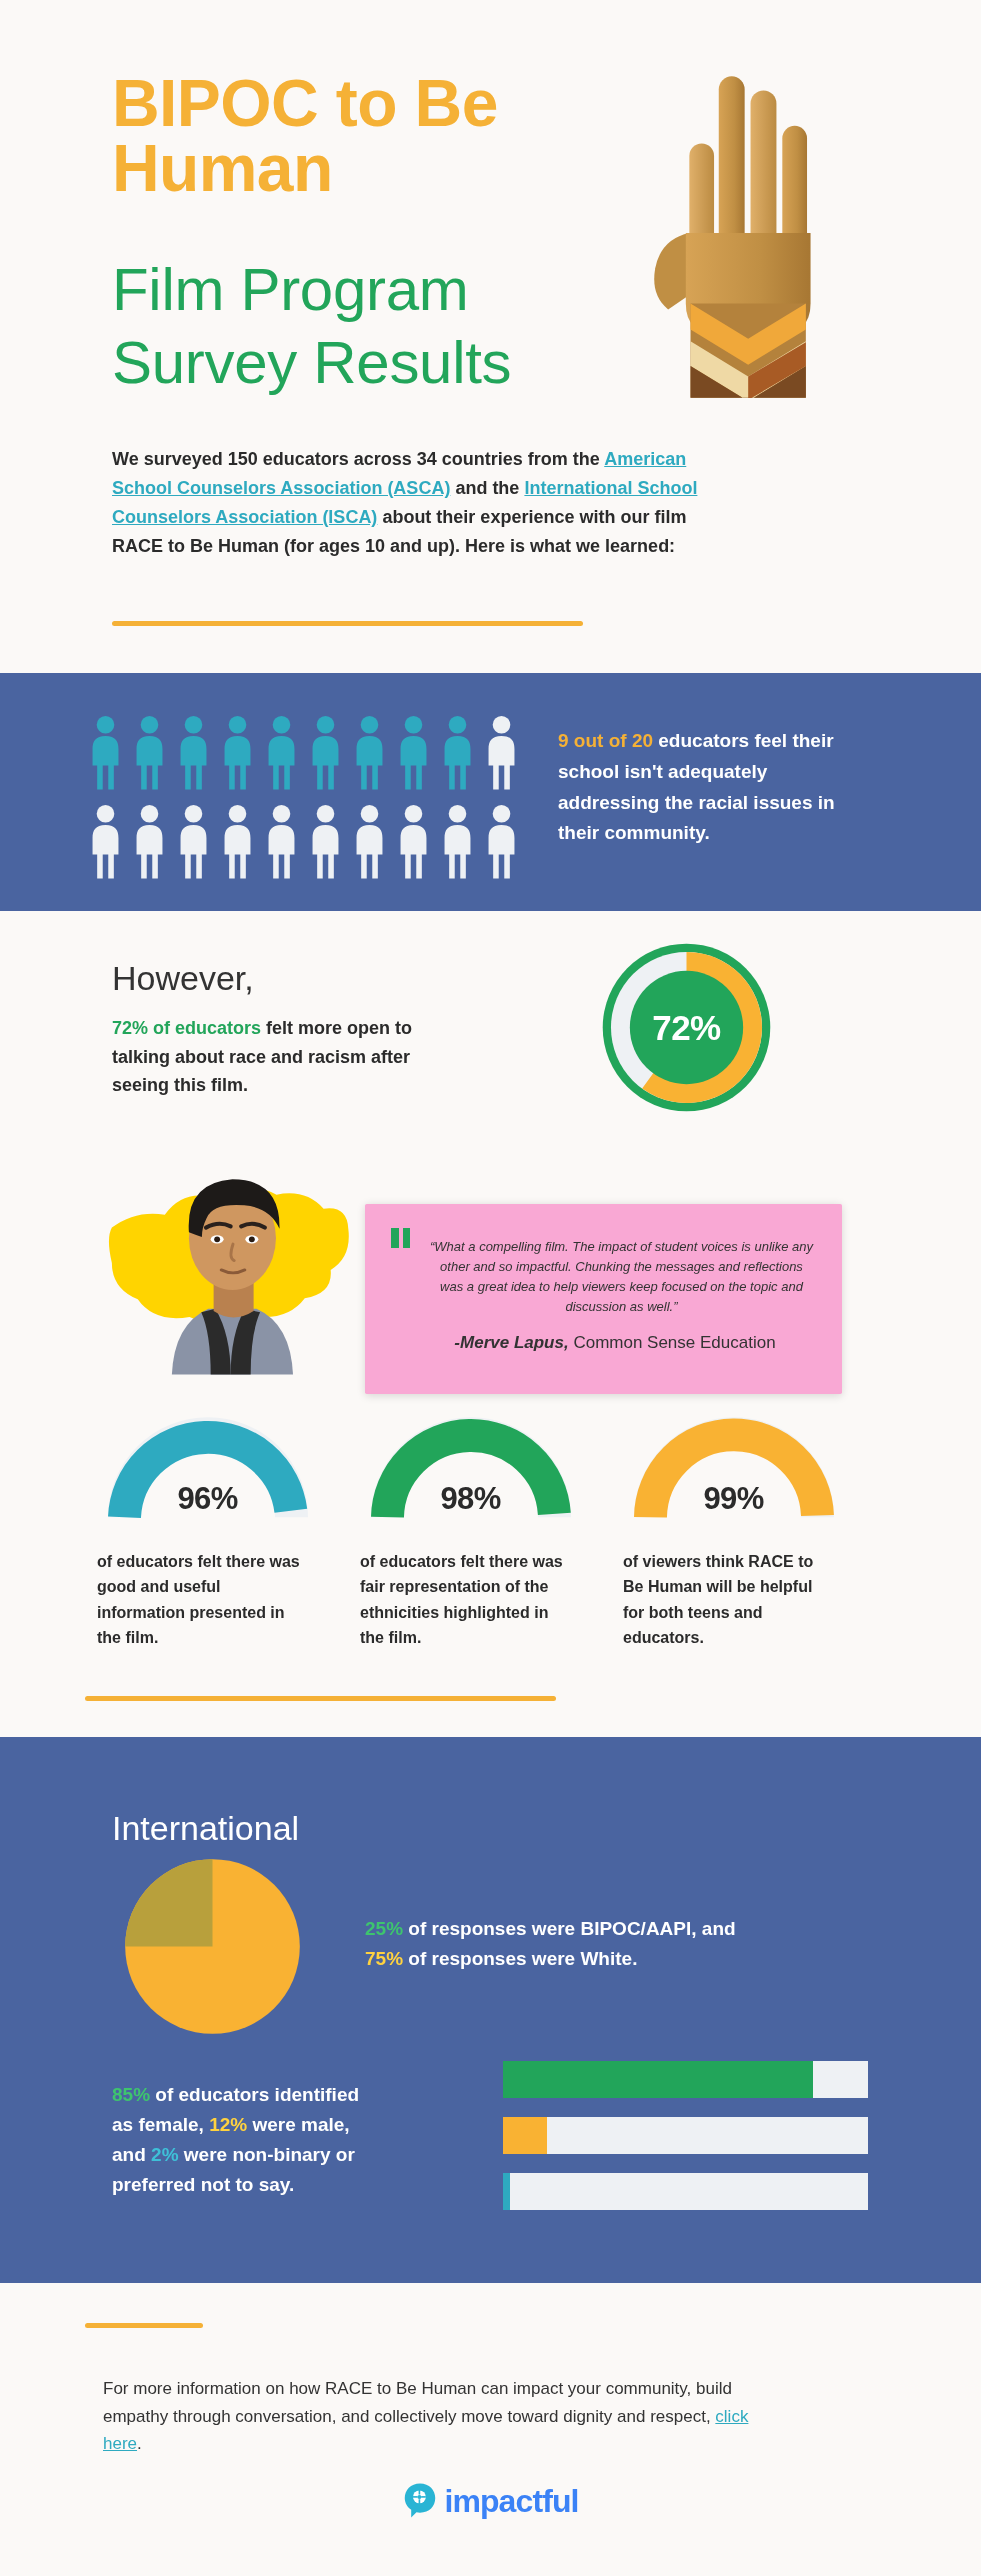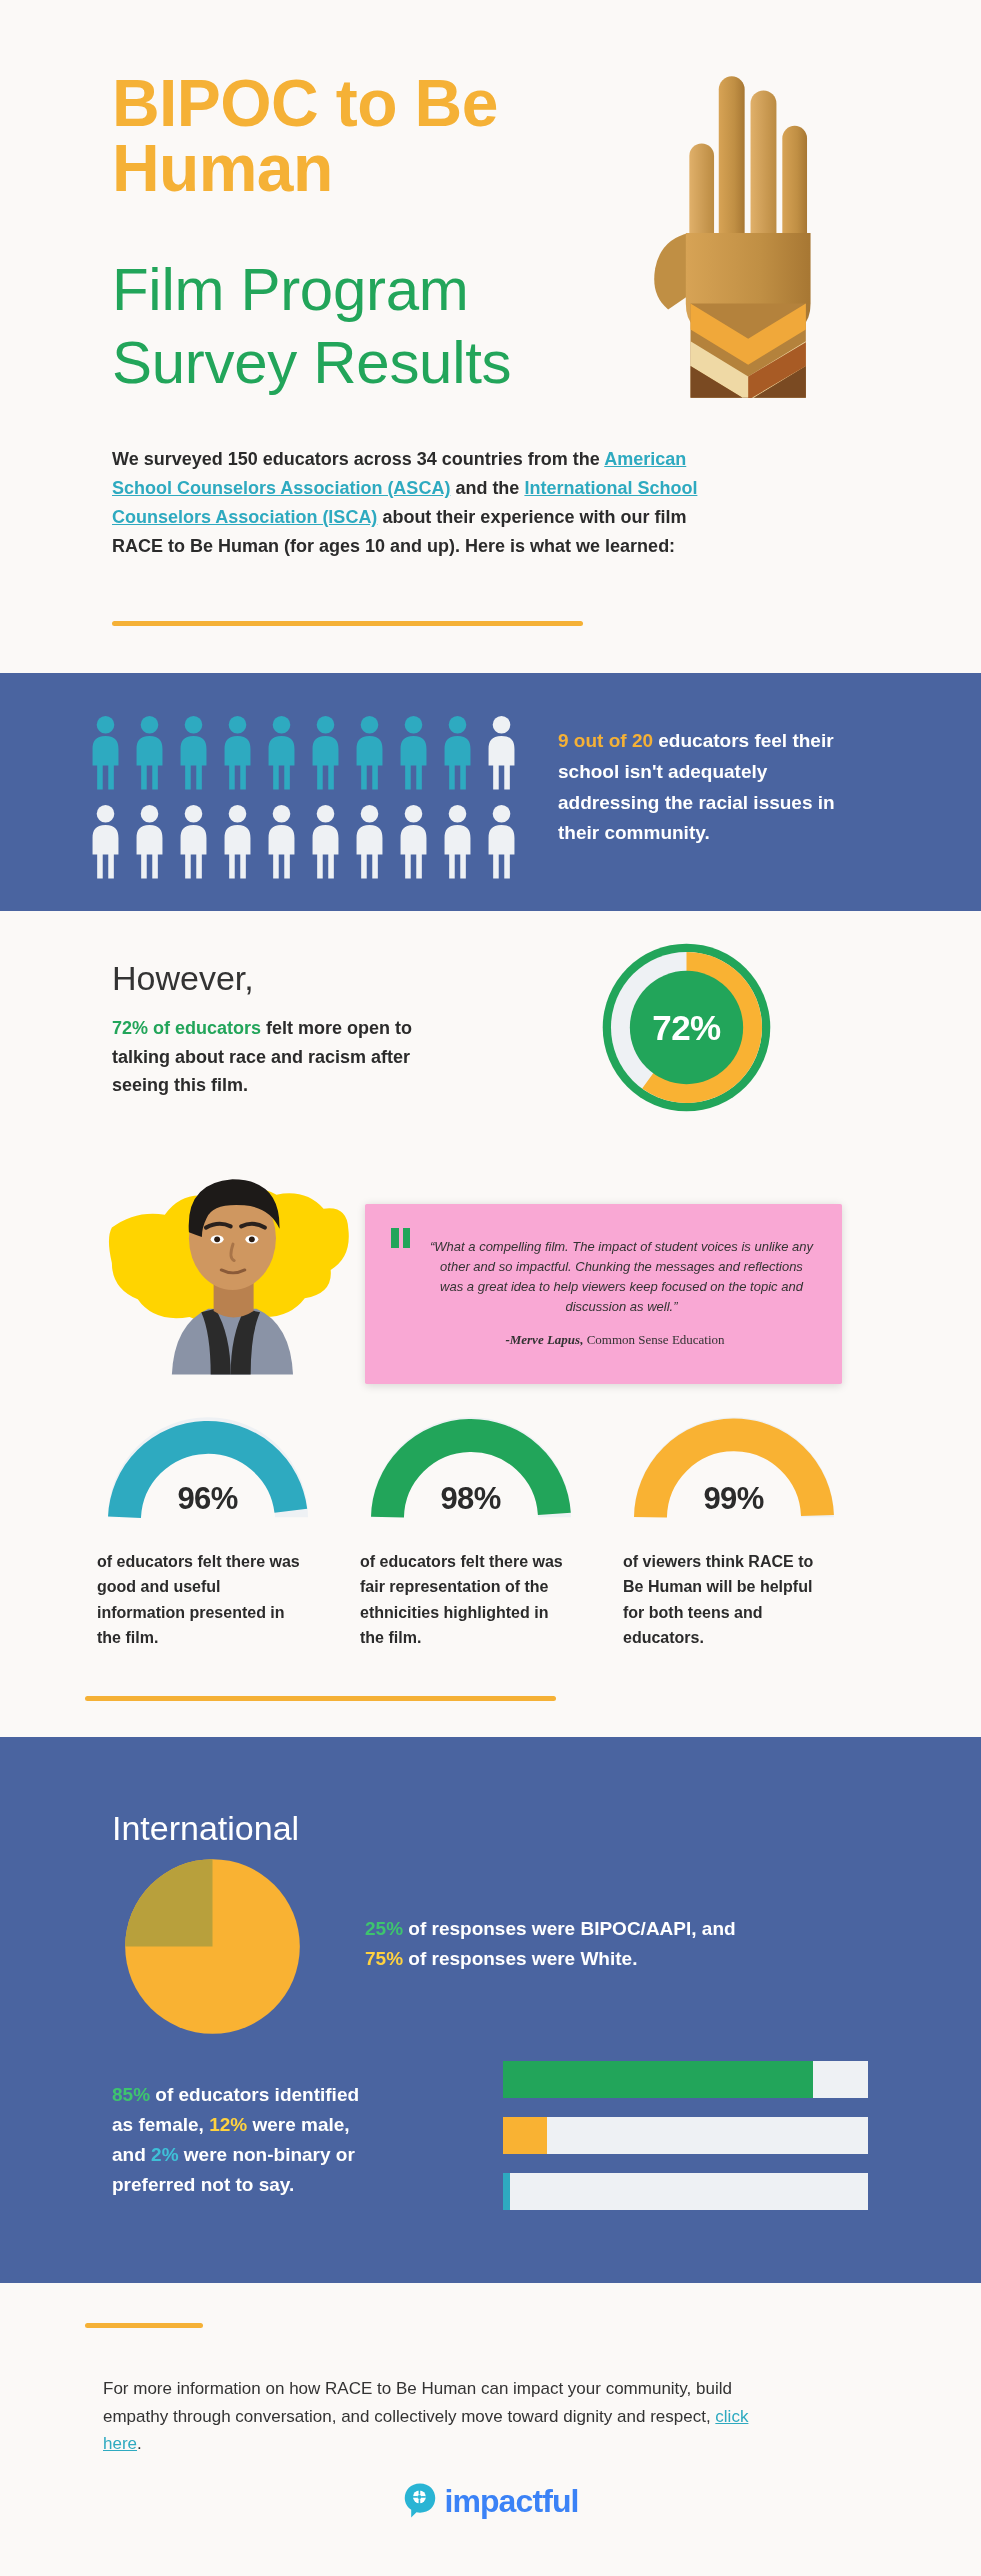--- a/index.html
+++ b/index.html
@@ -114,21 +114,21 @@
     position:absolute;left:26px;top:23.6px;width:20px;height:20px;
     display:flex;gap:4.1px;
   }
   .quote-mark i{display:block;width:7.7px;height:20px;background:#22a55a;}
   .quote-body{
     margin-left:35px;
     font-size:13px;line-height:1.55;font-style:italic;color:#333333;
   }
   .quote-attr{
     margin-left:22px;margin-top:13px;
-    font-size:13px;line-height:1.4;color:#333333;font-family:Liberation Serif, serif;
+    font-size:17px;line-height:1.4;color:#333333;
   }
   .quote-attr b{font-style:italic;font-weight:700;}
 
   
   .gauges{
     position:absolute;left:97px;top:1410px;width:789px;
     display:flex;
   }
   .gauge-col{width:263px;}
   .gauge-fig{position:relative;width:200px;height:112px;margin-left:10.6px;}

